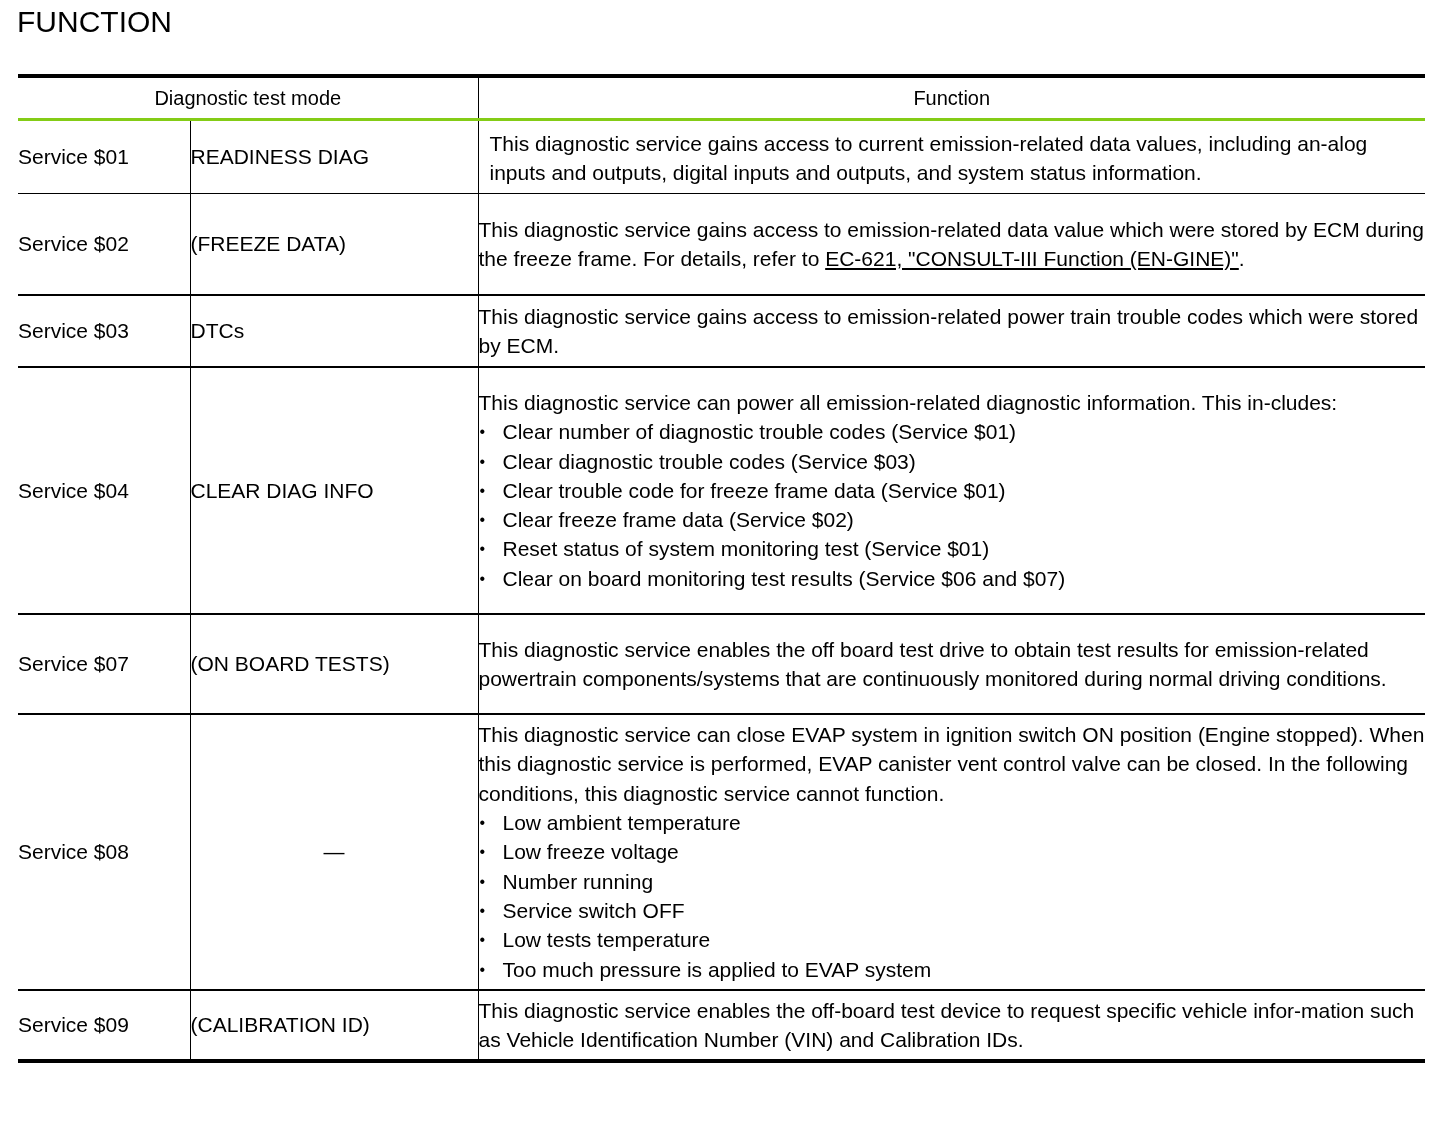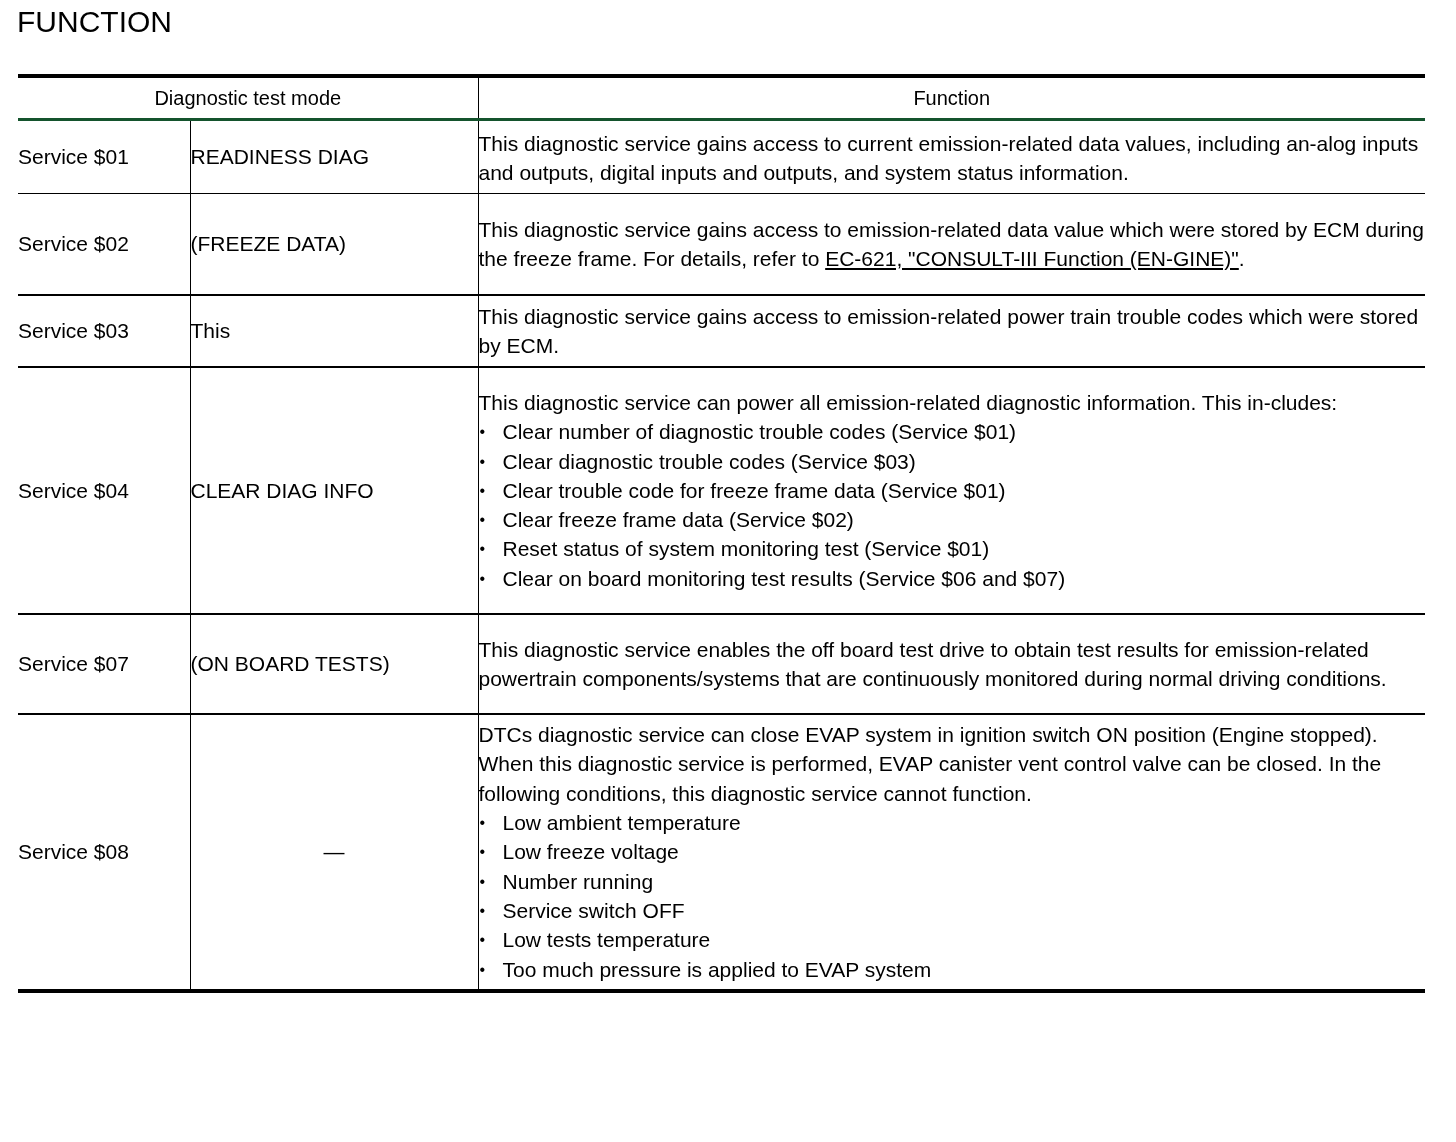--- a/index.html
+++ b/index.html
@@ -27,21 +27,21 @@
     vertical-align: middle;
     border-left: 1px solid #000;
   }
   table.fn th:first-child, table.fn td:first-child { border-left: none; }
   table.fn thead th {
     font-weight: normal;
     text-align: center;
     font-size: 20px;
     height: 40px;
     border-top: 4px solid #000;
-    border-bottom: 3px solid #14532d;
+    border-bottom: 3px solid #84cc16;
   }
   table.fn tbody td { border-bottom: 2px solid #000; }
   table.fn tbody tr.thin-bottom td { border-bottom: 1px solid #000; }
   table.fn tbody tr:last-child td { border-bottom: 4px solid #000; }
   td.svc { padding-left: 16px; white-space: nowrap; }
   td.mode { padding-left: 16px; white-space: nowrap; }
   td.mode.center { text-align: center; padding-left: 0; }
   td.func {
     padding: 4px 8px 6px 15px;
     line-height: 29.3px;
@@ -78,36 +78,36 @@
     <tr>
       <th colspan="2">Diagnostic test mode</th>
       <th>Function</th>
     </tr>
   </thead>
   <tbody>
 
     <tr class="r01 thin-bottom">
       <td class="svc">Service $01</td>
       <td class="mode">READINESS DIAG</td>
-      <td class="func" style="vertical-align:middle;padding-top:2px;">
+      <td class="func" style="vertical-align:middle;padding-top:2px;padding-left:11px;">
         <span class="p">This diagnostic service gains access to current emission-related data values, including an-alog inputs and outputs, digital inputs and outputs, and system status information.</span>
       </td>
     </tr>
 
     <tr class="r02">
       <td class="svc">Service $02</td>
       <td class="mode">(FREEZE DATA)</td>
       <td class="func">
         <span class="p"><span>This diagnostic service gains access to emission-related data value which were stored by ECM during the freeze frame. For details, refer to </span><a class="xref" href="#">EC-621, "CONSULT-III Function (EN-GINE)"</a><span>.</span></span>
       </td>
     </tr>
 
     <tr class="r03">
       <td class="svc">Service $03</td>
-      <td class="mode">This</td>
+      <td class="mode">DTCs</td>
       <td class="func">
         <span class="p">This diagnostic service gains access to emission-related power train trouble codes which were stored by ECM.</span>
       </td>
     </tr>
 
     <tr class="r04">
       <td class="svc">Service $04</td>
       <td class="mode">CLEAR DIAG INFO</td>
       <td class="func">
         <span class="p">This diagnostic service can power all emission-related diagnostic information. This in-cludes:</span>
@@ -128,26 +128,33 @@
       <td class="mode">(ON BOARD TESTS)</td>
       <td class="func">
         <span class="p">This diagnostic service enables the off board test drive to obtain test results for emission-related powertrain components/systems that are continuously monitored during normal driving conditions.</span>
       </td>
     </tr>
 
     <tr class="r08">
       <td class="svc">Service $08</td>
       <td class="mode center">—</td>
       <td class="func">
-        <span class="p">DTCs diagnostic service can close EVAP system in ignition switch ON position (Engine stopped). When this diagnostic service is performed, EVAP canister vent control valve can be closed. In the following conditions, this diagnostic service cannot function.</span>
+        <span class="p">This diagnostic service can close EVAP system in ignition switch ON position (Engine stopped). When this diagnostic service is performed, EVAP canister vent control valve can be closed. In the following conditions, this diagnostic service cannot function.</span>
         <ul class="bul">
           <li><span class="dot">•</span><span>Low ambient temperature</span></li>
           <li><span class="dot">•</span><span>Low freeze voltage</span></li>
           <li><span class="dot">•</span><span>Number running</span></li>
           <li><span class="dot">•</span><span>Service switch OFF</span></li>
           <li><span class="dot">•</span><span>Low tests temperature</span></li>
           <li><span class="dot">•</span><span>Too much pressure is applied to EVAP system</span></li>
         </ul>
       </td>
     </tr>
 
+    <tr class="r09">
+      <td class="svc">Service $09</td>
+      <td class="mode">(CALIBRATION ID)</td>
+      <td class="func">
+        <span class="p">This diagnostic service enables the off-board test device to request specific vehicle infor-mation such as Vehicle Identification Number (VIN) and Calibration IDs.</span>
+      </td>
+    </tr>
   </tbody>
 </table>
 
 </body></html>

